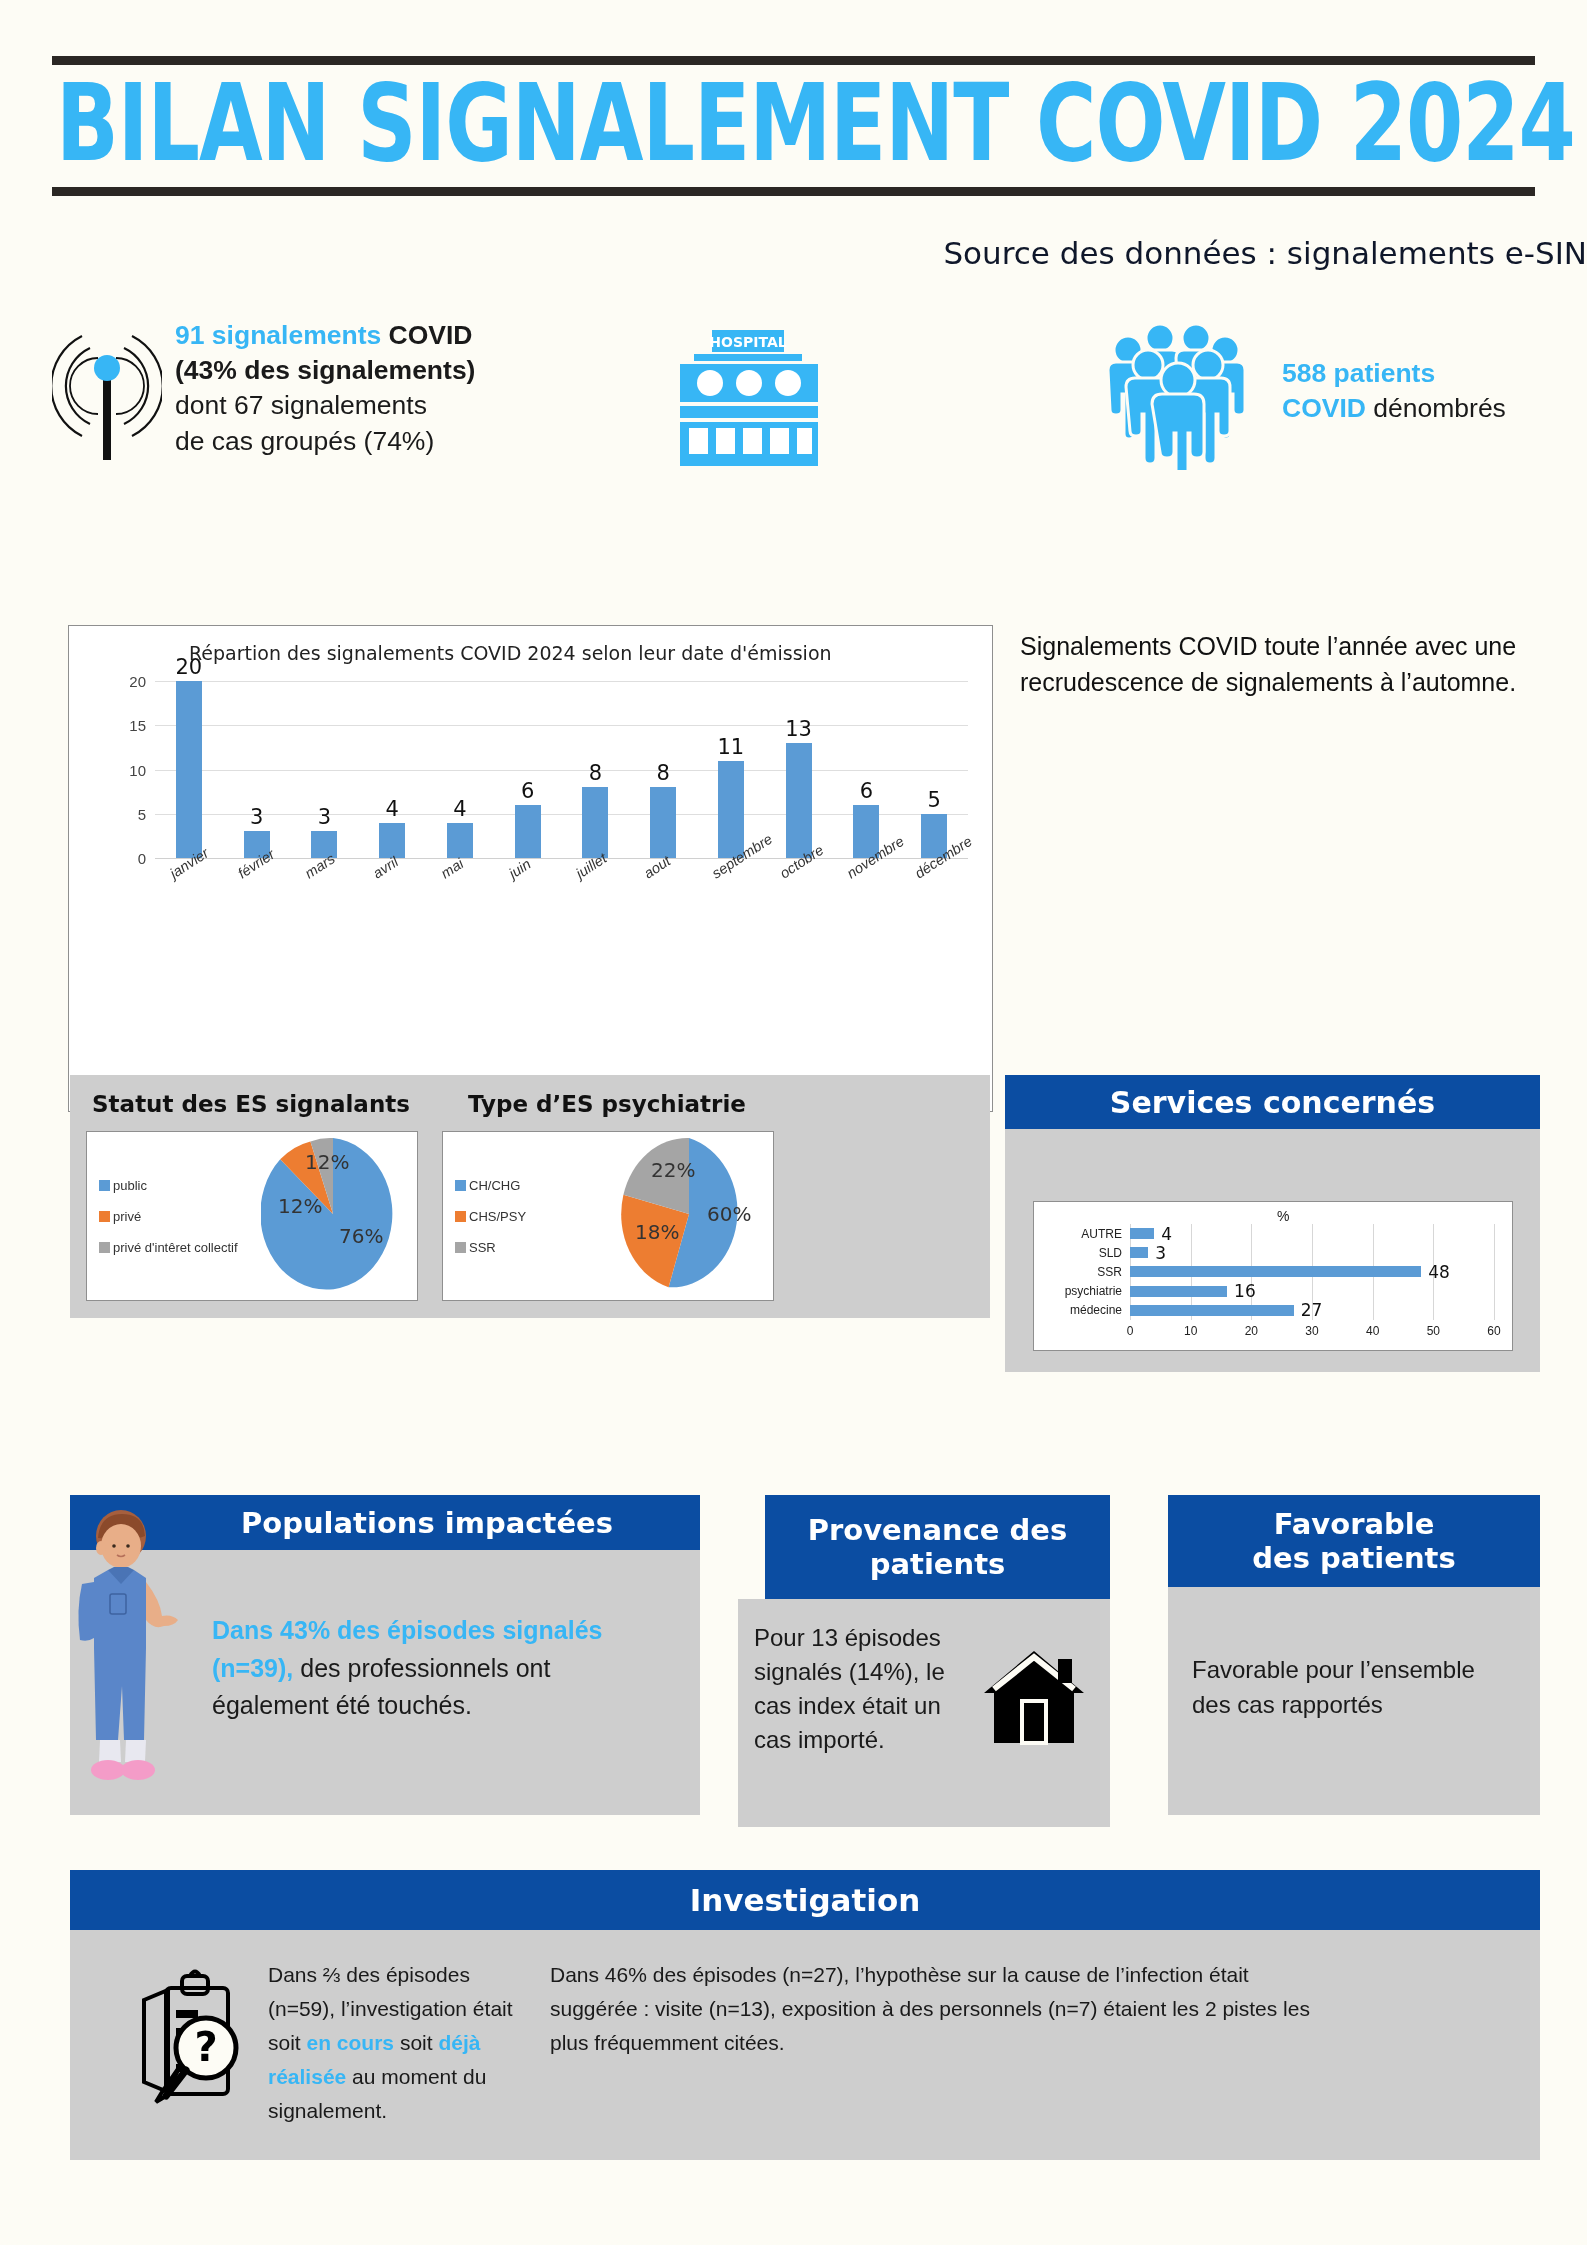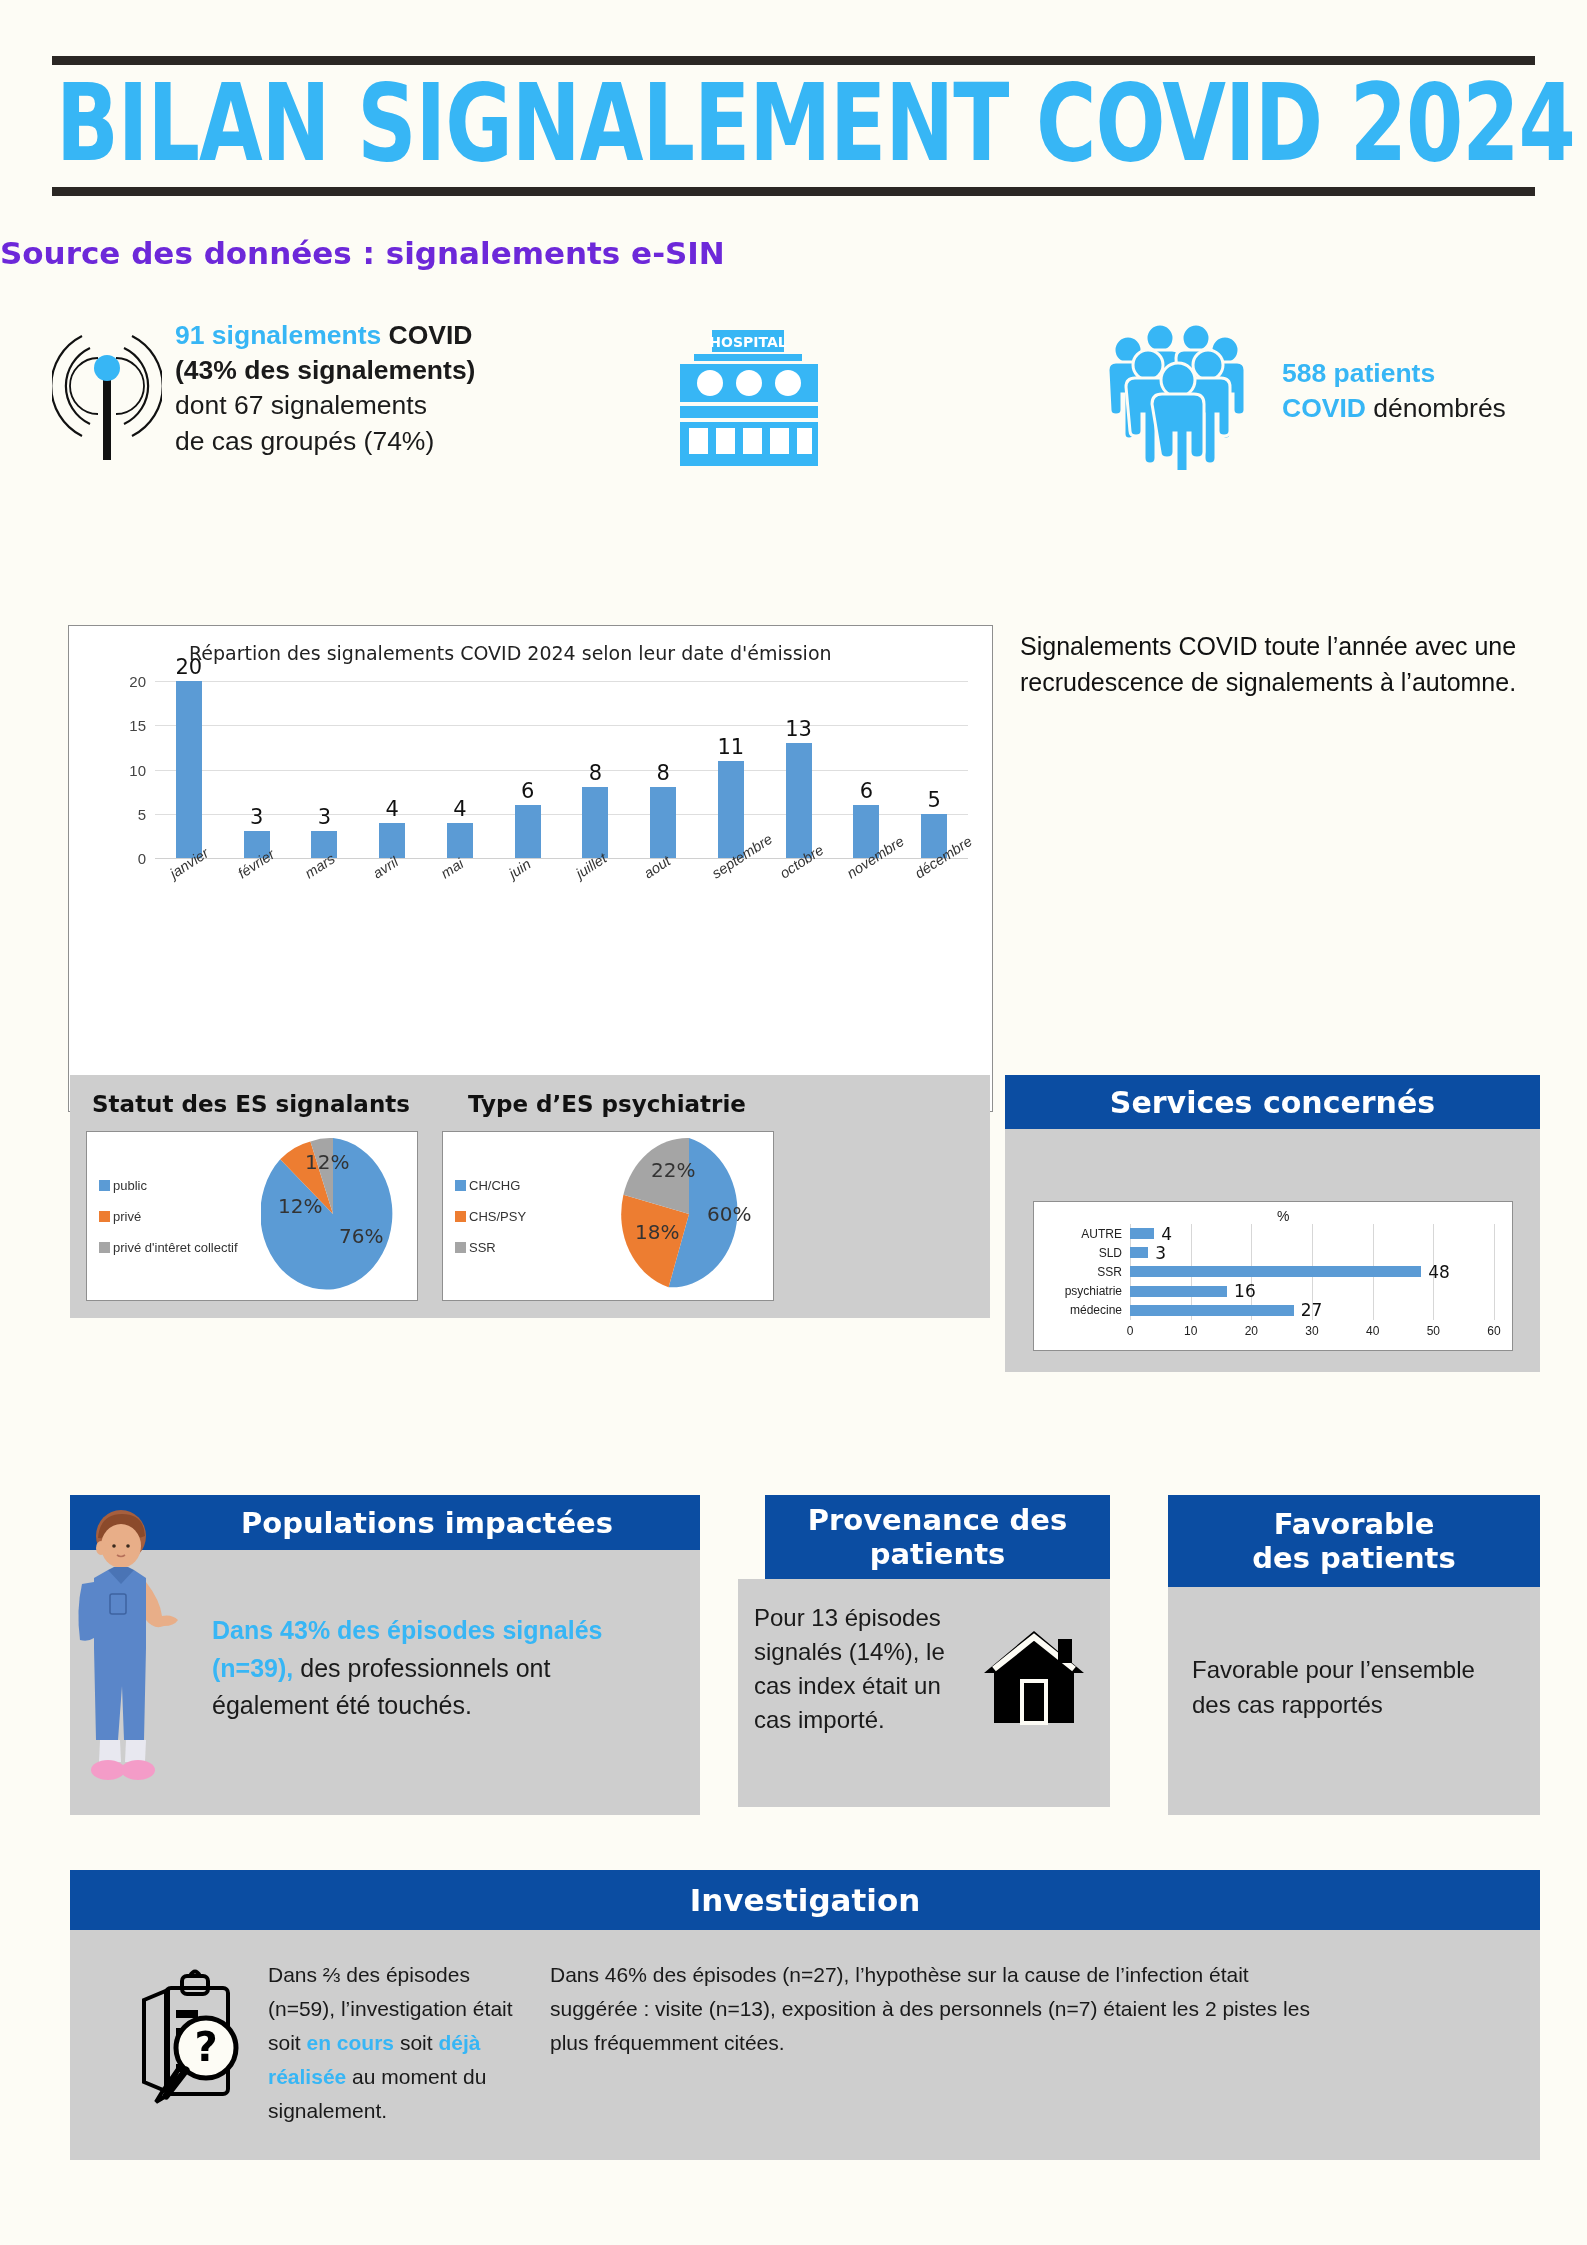--- a/index.html
+++ b/index.html
@@ -27,22 +27,22 @@
     font-size: 84px;
     letter-spacing: -1px;
     color: #37B6F5;
     transform: scaleY(1.28) scaleX(0.98);
     transform-origin: left center;
     white-space: nowrap;
     line-height: 0.9;
   }
   .subtitle {
     position: absolute; left: 0; right: 0; top: 235px;
-    text-align: left;
-    font-size: 31px; font-weight: 700; color: #6d28d9;
+    text-align: right;
+    font-size: 31px; font-weight: 400; color: #0f172a;
     font-family: "DejaVu Sans", sans-serif;
   }
 
   
   .kpi-row { position: absolute; left: 52px; top: 318px; width: 1490px; height: 210px; display: flex; }
   .kpi { display: flex; align-items: flex-start; }
   .kpi-icon { flex: none; }
   .kpi-text { font-size: 26.5px; line-height: 1.33; }
   .kpi-text .hl { color: #37B6F5; font-weight: 700; }
   .kpi-text .bold { font-weight: 700; }
@@ -141,21 +141,21 @@
   .hb-axis { position: absolute; left: 96px; right: 18px; bottom: 8px; height: 18px; }
   .hb-tick { position: absolute; transform: translateX(-50%); font-size: 12px; color: #222; }
 
   
   .sec-pop { position: absolute; left: 70px; top: 1495px; width: 630px; }
   .sec-pop .panel-head { height: 55px; font-size: 29px; padding-left: 84px; }
   .sec-pop .panel-body { height: 265px; position: relative; }
   .nurse { position: absolute; left: -2px; top: -42px; width: 122px; }
 
   .sec-prov { position: absolute; left: 738px; top: 1495px; width: 372px; }
-  .sec-prov .panel-head { height: 84px; font-size: 29px; line-height: 1.18; flex-direction: column; margin-left: 27px; }
+  .sec-prov .panel-head { height: 104px; font-size: 29px; line-height: 1.18; flex-direction: column; margin-left: 27px; }
   .sec-prov .panel-body { height: 228px; position: relative; padding: 22px 16px 0 16px; }
   .prov-text { font-size: 24px; line-height: 1.42; width: 225px; }
   .house-icon { position: absolute; right: 22px; top: 46px; width: 108px; }
 
   .sec-evol { position: absolute; left: 1168px; top: 1495px; width: 372px; }
   .sec-evol .panel-head { height: 92px; font-size: 29px; line-height: 1.18; flex-direction: column; }
   .sec-evol .panel-body { height: 228px; padding: 66px 24px 0 24px; }
   .evol-text { font-size: 24px; line-height: 1.45; }
 
   .pop-text {

